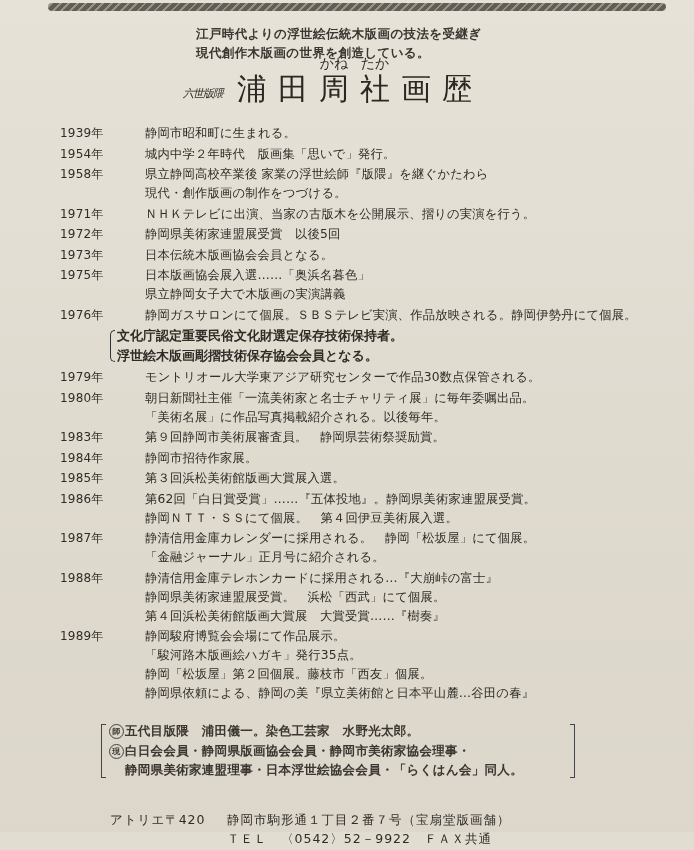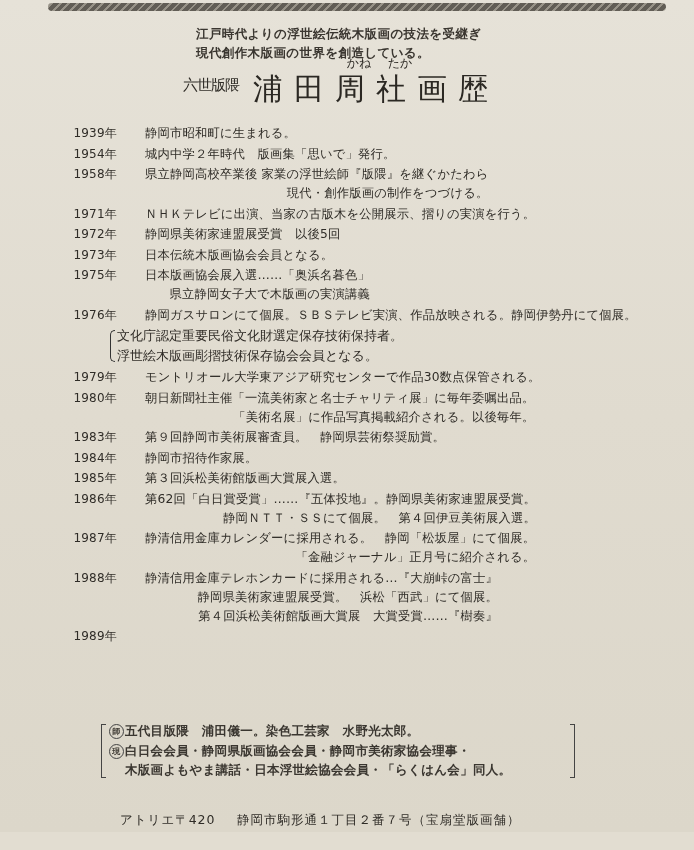--- a/index.html
+++ b/index.html
@@ -23,37 +23,37 @@
   }
   .intro {
     position:absolute; left:196px; top:24px;
     font-size:12.5px; line-height:19px; font-weight:bold; letter-spacing:.4px;
     color:#3a3630;
   }
   .title-row {
     position:absolute; left:183px; top:62px; height:45px;
     display:flex; align-items:flex-end;
   }
-  .title-prefix { font-size:15px; margin-right:14px; margin-bottom:12px; letter-spacing:-1px; }
+  .title-prefix { font-size:11px; margin-right:14px; margin-bottom:6px; letter-spacing:-1px;font-style:italic; }
   .title-main { display:flex; }
   .tchar {
     position:relative; font-size:30px; line-height:36px; margin-right:11px;
     font-weight:normal; color:#2b2823;
   }
   .ruby {
     position:absolute; top:-13px; left:50%; transform:translateX(-50%);
-    font-size:12px; line-height:10px; white-space:nowrap;margin-left:9px;
+    font-size:14px; line-height:10px; white-space:nowrap;
   }
   .history { position:absolute; left:60px; top:124px; width:630px; }
-  .entry { display:flex; font-size:12.3px; line-height:19px; margin-bottom:1.5px; letter-spacing:.2px;text-align:right; }
+  .entry { display:flex; font-size:12.3px; line-height:19px; margin-bottom:1.5px; letter-spacing:.2px; }
   .year { width:57px; flex:none; font-size:12px; }
   .lines div { white-space:nowrap;padding-left:28px; }
   .brace-block {
     position:relative; margin-left:50px; padding-left:7px; font-size:13px; line-height:20px;
-    font-weight:normal; margin-bottom:2px; color:#2f2b26;
+    font-weight:bold; margin-bottom:2px; color:#2f2b26;
   }
   .brace-block::before {
     content:""; position:absolute; left:0; top:4px; bottom:4px; width:4px;
     border:1.3px solid #333; border-right:none; border-radius:6px 0 0 6px;
   }
   .note {
     position:absolute; left:101px; top:720px; width:458px; height:60px;
     padding:1px 8px 0 8px; font-size:12.5px; line-height:19.5px; font-weight:bold;
     color:#3a3630; letter-spacing:.3px;
   }
@@ -63,21 +63,21 @@
   }
   .note::after {
     content:""; position:absolute; right:0; top:4px; bottom:3px; width:4px;
     border:1.2px solid #444; border-left:none;
   }
   .circ {
     display:inline-block; width:13px; height:13px; line-height:13px; border:1.2px solid #444;
     border-radius:50%; font-size:8px; text-align:center; vertical-align:1px; margin-right:1px;
   }
   .indent { padding-left:16px; }
-  .footer { position:absolute; left:120px; top:810px; font-size:12.5px; line-height:19px; color:#2f2c27; }
+  .footer { position:absolute; left:110px; top:810px; font-size:12.5px; line-height:19px; color:#2f2c27; }
   .footer .row { display:flex; }
   .footer .label { width:117px; letter-spacing:1px; }
   .footer .addr { letter-spacing:1px; }
 </style>
 </head>
 <body>
 
 <div class="paper">
   <div class="rope"></div>
 
@@ -204,32 +204,39 @@
         <div class="entry">
           <div class="year">1988年</div>
           <div class="lines">
             <div>静清信用金庫テレホンカードに採用される…『大崩峠の富士』</div>
             <div>静岡県美術家連盟展受賞。　浜松「西武」にて個展。</div>
             <div>第４回浜松美術館版画大賞展　大賞受賞……『樹奏』</div>
           </div>
         </div>
         <div class="entry">
           <div class="year">1989年</div>
+          <div class="lines">
+            <div>静岡駿府博覧会会場にて作品展示。</div>
+            <div>「駿河路木版画絵ハガキ」発行35点。</div>
+            <div>静岡「松坂屋」第２回個展。藤枝市「西友」個展。</div>
+            <div>静岡県依頼による、静岡の美『県立美術館と日本平山麓…谷田の春』</div>
+          </div>
         </div>
       </div>
   </div>
 
   <div class="note">
     <div><span class="circ">師</span><span>五代目版隈　浦田儀一。染色工芸家　水野光太郎。</span></div>
     <div><span class="circ">現</span><span>白日会会員・静岡県版画協会会員・静岡市美術家協会理事・</span></div>
-    <div class="indent">木版画よもやま講話・日本浮世絵協会会員・「らくはん会」同人。</div>
+    <div class="indent">静岡県美術家連盟理事・日本浮世絵協会会員・「らくはん会」同人。</div>
   </div>
 
   <div class="footer">
     <div class="row">
       <span class="label">アトリエ〒420</span>
       <span class="addr">静岡市駒形通１丁目２番７号（宝扇堂版画舗）</span>
     </div>
     <div class="row">
       <span class="label"></span>
+      <span class="addr">ＴＥＬ　〈0542〉52－9922　ＦＡＸ共通</span>
     </div>
   </div>
 </div>
 
 </body></html>

